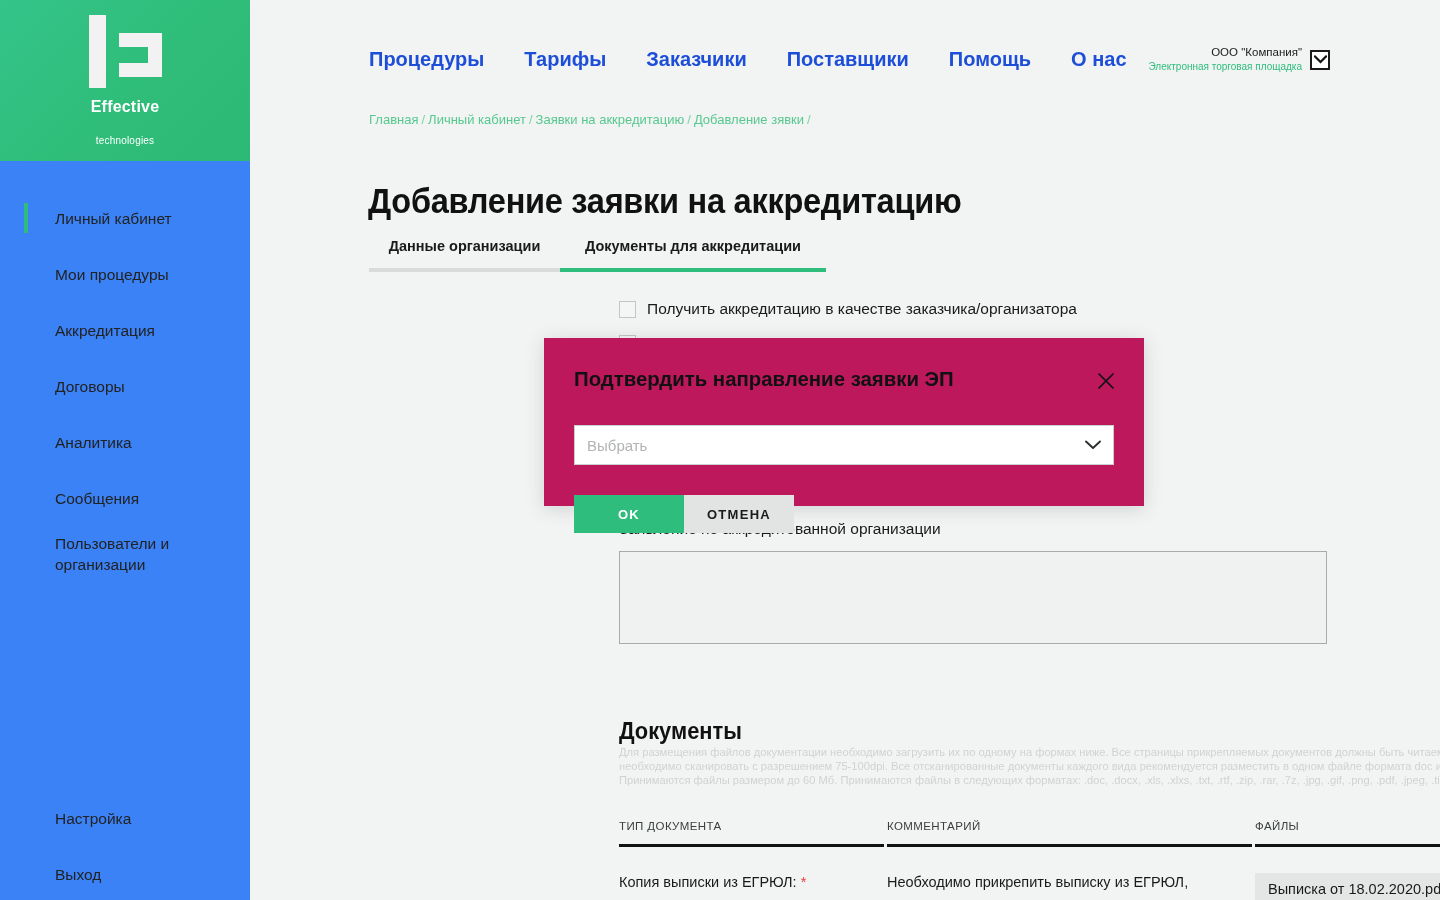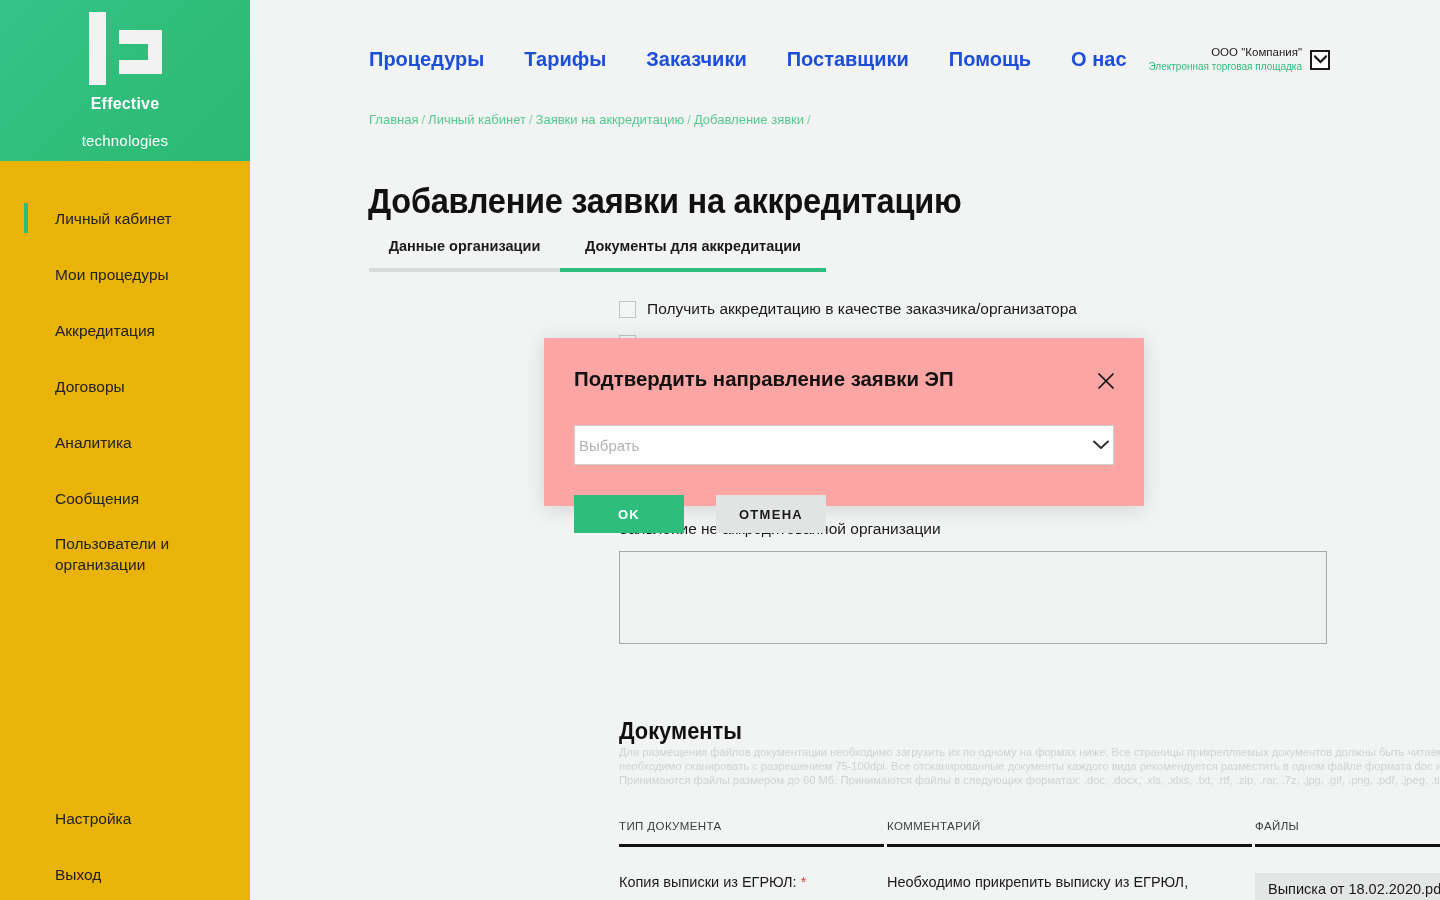--- a/index.html
+++ b/index.html
@@ -11,21 +11,21 @@
     background: #f2f4f3;
     font-family: "Liberation Sans", "DejaVu Sans", sans-serif;
     -webkit-font-smoothing: antialiased;
   }
   #app { position: relative; width: 1440px; height: 900px; background: #f2f4f3; }
 
   
   #sidebar {
     position: absolute; left: 0; top: 0;
     width: 250px; height: 900px;
-    background: #eab308;
+    background: #3b82f6;
   }
   #brand {
     position: absolute; left: 0; top: 0;
     width: 250px; height: 161px;
     background: linear-gradient(135deg, #34c48a 0%, #2fbd79 55%, #2cb975 100%);
     display: flex; flex-direction: column;
     align-items: center; justify-content: center;
   }
   .logo-mark {
     position: relative;
@@ -46,21 +46,21 @@
   }
   .logo-e-bot {
     position: absolute; left: 30px; top: 48px;
     width: 43px; height: 14px; background: #f2f2f2;
   }
   .brand-name {
     color: #ffffff; font-size: 16px; font-weight: bold;
     letter-spacing: 0.2px; line-height: 1.15; text-align: center;
   }
   .brand-sub {
-    color: #ffffff; font-size: 15px; font-weight: normal;
+    color: #ffffff; font-size: 10px; font-weight: normal;
     letter-spacing: 0.2px; text-align: center; margin-top: 19px;
   }
 
   #nav-main { position: absolute; left: 0; top: 190px; width: 250px; }
   .nav-item {
     position: relative;
     padding: 0 0 0 55px;
     min-height: 56px;
     display: flex; align-items: center;
     color: #222222; font-size: 15.5px;
@@ -231,49 +231,49 @@
     padding: 7px 11px 7px 13px;
     font-size: 14.5px; color: #1a1a1a;
     white-space: nowrap;
   }
 
   
   #modal {
     position: absolute;
     left: 544px; top: 338px;
     width: 600px; height: 168px;
-    background: #fca5a5;
+    background: #be185d;
     box-shadow: 0 3px 18px rgba(40,55,50,0.17);
     z-index: 50;
   }
   #modal-title {
     position: absolute; left: 30px; top: 29px;
     font-size: 21px; font-weight: bold; color: #111111;
     font-family: "Liberation Sans Narrow", "Liberation Sans", sans-serif;
     transform: scaleX(0.97); transform-origin: left center;
     white-space: nowrap;
   }
   #modal-close {
     position: absolute; right: 27px; top: 32px;
     width: 22px; height: 22px; cursor: pointer;
     display: flex; align-items: center; justify-content: center;
   }
   #modal-select {
     position: absolute; left: 30px; top: 87px;
     width: 540px; height: 40px;
     border: 1px solid #cbcfcd; background: #ffffff;
     display: flex; align-items: center;
-    padding: 0 4px;
+    padding: 0 12px;
     cursor: pointer;
   }
   #modal-select .sel-value { font-size: 15px; color: #b0b4b3; flex: 1; }
   #modal-select .sel-caret { display: flex; align-items: center; }
   #modal-actions {
     position: absolute; left: 30px; top: 157px;
-    display: flex; gap: 32px;
+    display: flex; gap: 0;
   }
   .btn {
     height: 38px; min-width: 110px;
     display: flex; align-items: center; justify-content: center;
     font-size: 13px; font-weight: bold; letter-spacing: 1.3px;
     cursor: pointer; border: none;
     font-family: "Liberation Sans", sans-serif;
   }
   .btn-ok { background: #2ebd7c; color: #ffffff; width: 110px; }
   .btn-cancel { background: #e2e4e3; color: #1a1a1a; width: 110px; }

